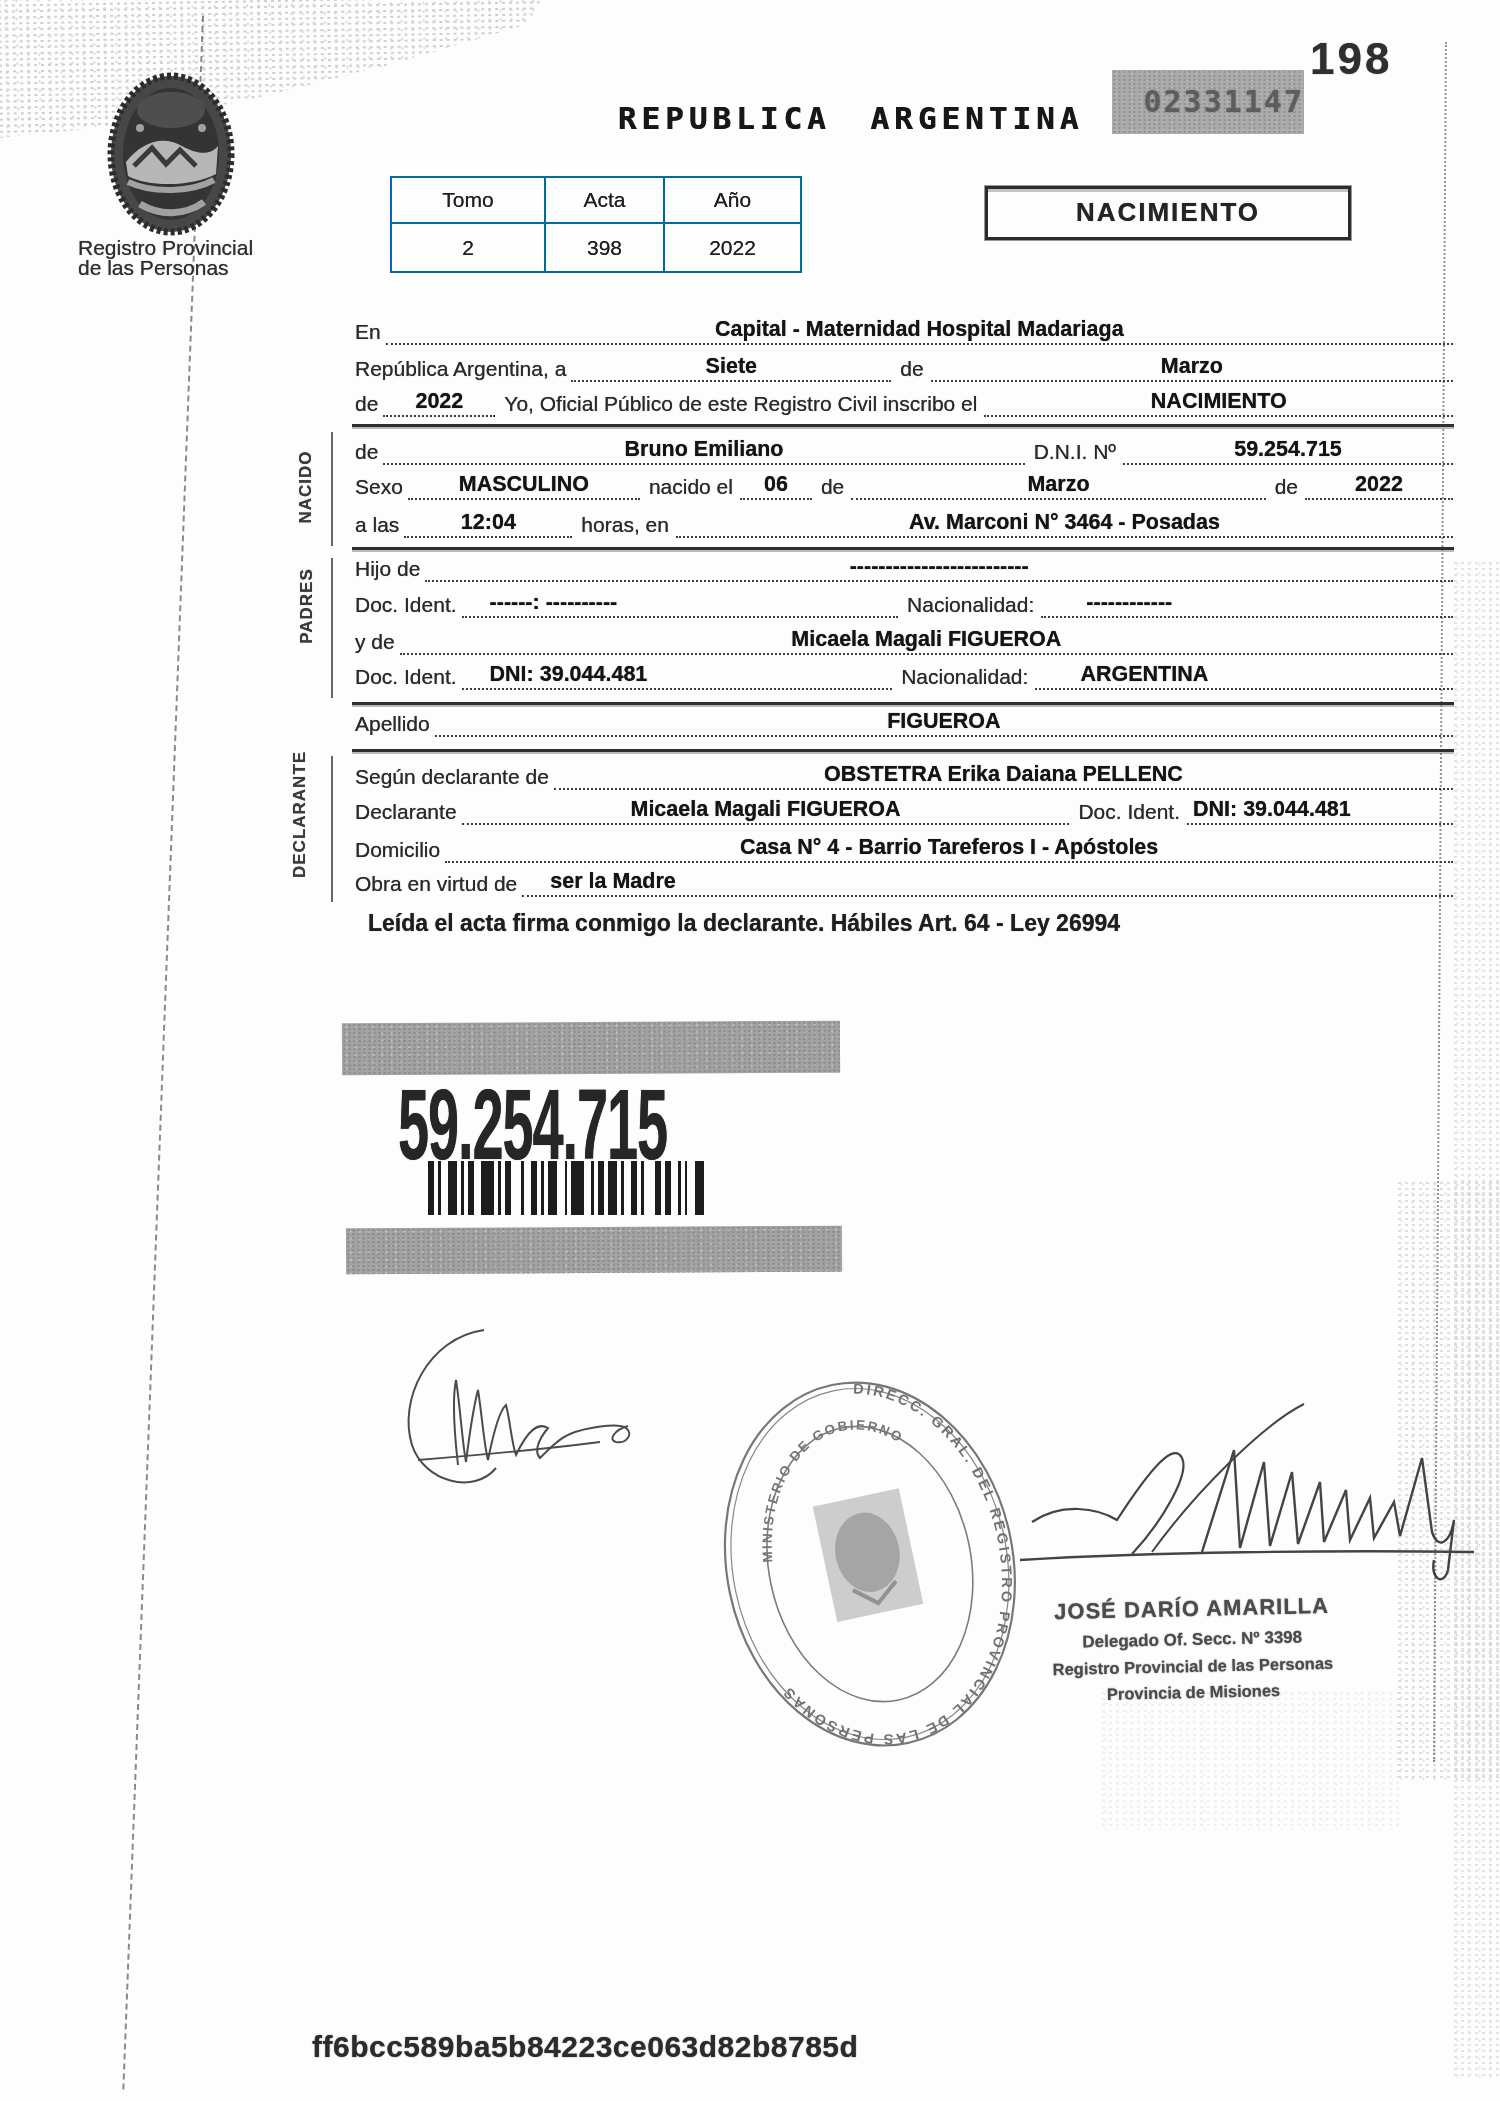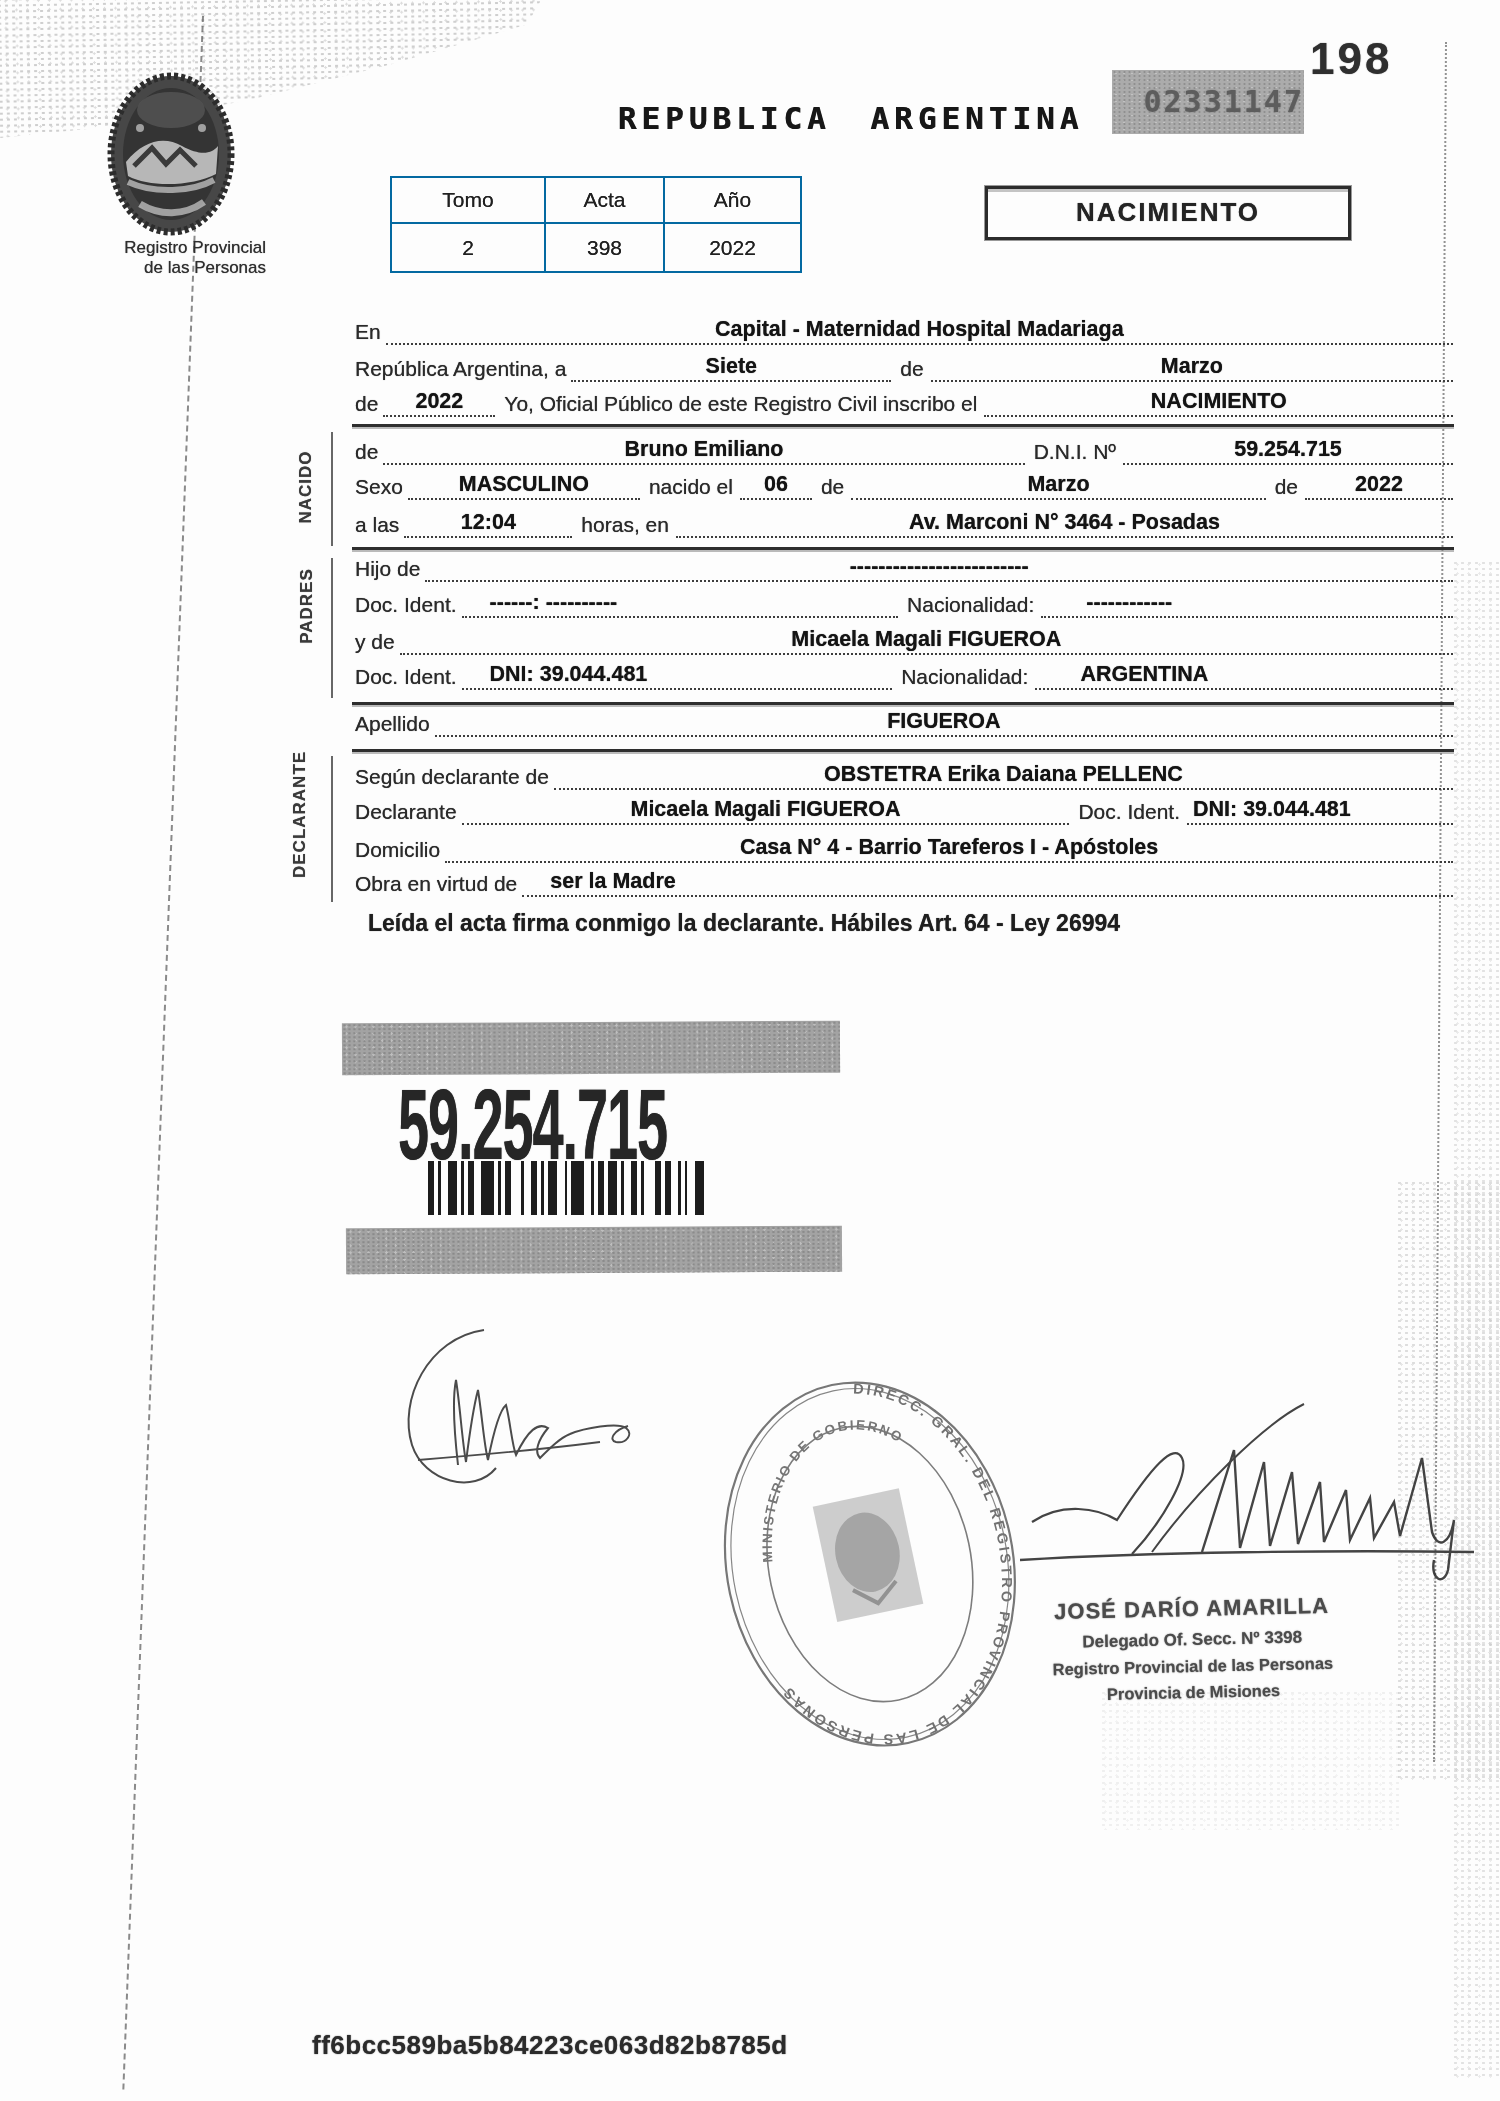--- a/index.html
+++ b/index.html
@@ -46,22 +46,22 @@
     color:#202020; font-weight:400; text-shadow:0 0 .6px #333; }
   .rec-table .hdr td { height:42px; }
   .rec-table .val td { height:45px; }
   .nacimiento-box { position:absolute; left:985px; top:186px; width:360px; height:48px;
     border:3px solid #2c2c2c; box-shadow:inset 0 3px 0 rgba(110,110,110,.4), 0 0 0 1px #999;
     text-align:center; line-height:47px; font-size:26px; font-weight:700;
     letter-spacing:2px; color:#242424; text-shadow:0 0 .8px #333; }
 
   
   .emblem { position:absolute; left:104px; top:70px; }
-  .emblem-caption { position:absolute; left:78px; top:238px; width:188px; text-align:right;
-    font-size:17px; line-height:20px; color:#2e2e2e; text-shadow:0 0 .8px #555; }
+  .emblem-caption { position:absolute; left:78px; top:238px; width:188px; text-align:left;
+    font-size:21px; line-height:20px; color:#2e2e2e; text-shadow:0 0 .8px #555; }
 
   
   .row { position:absolute; left:355px; width:1098px; height:36px;
     display:flex; align-items:flex-end; font-size:21px; color:#2a2a2a; }
   .lbl { white-space:nowrap; padding:0 5px 1px 0; text-shadow:0 0 .7px #444; }
   .lbl.mid { padding-left:9px; padding-right:7px; }
   .seg { border-bottom:2px dotted #3d3d3d; text-align:center; font-weight:700;
     font-size:21.5px; color:#141414; white-space:nowrap; line-height:1.1;
     padding-bottom:1px; text-shadow:0 0 .8px #333; }
   .seg.grow { flex:1 1 auto;margin-top:26px; }
@@ -93,21 +93,21 @@
   .oval-stamp { position:absolute; left:720px; top:1372px; transform:rotate(-12deg); opacity:.8; }
   .sig2 { position:absolute; left:1002px; top:1402px; opacity:.9; }
   .official-block { position:absolute; left:995px; top:1596px; width:395px; text-align:center;
     transform:rotate(-1.3deg); color:#4b4b4b; }
   .official-name { font-size:22px; font-weight:700; letter-spacing:1px;
     text-shadow:0 0 1.4px #666; margin-bottom:8px; }
   .official-title { font-size:17px; font-weight:700; text-shadow:0 0 1.4px #777; margin-bottom:7px; }
   .official-org { font-size:16.5px; font-weight:700; text-shadow:0 0 1.5px #777; margin-bottom:7px; }
   .official-region { font-size:16.5px; font-weight:700; text-shadow:0 0 1.5px #777; }
 
-  .footer-hash { position:absolute; left:312px; top:2030px; font-size:26px; font-weight:700;
+  .footer-hash { position:absolute; left:312px; top:2030px; font-size:30px; font-weight:700;
     color:#2b2b2b; letter-spacing:.5px; text-shadow:0 0 1.2px #444;text-align:right; }
 </style>
 </head>
 <body>
 
 <div class="doc">
 
   <div class="noise noise-tl"></div>
   <div class="noise noise-right-col"></div>
   <div class="noise noise-br"></div>

